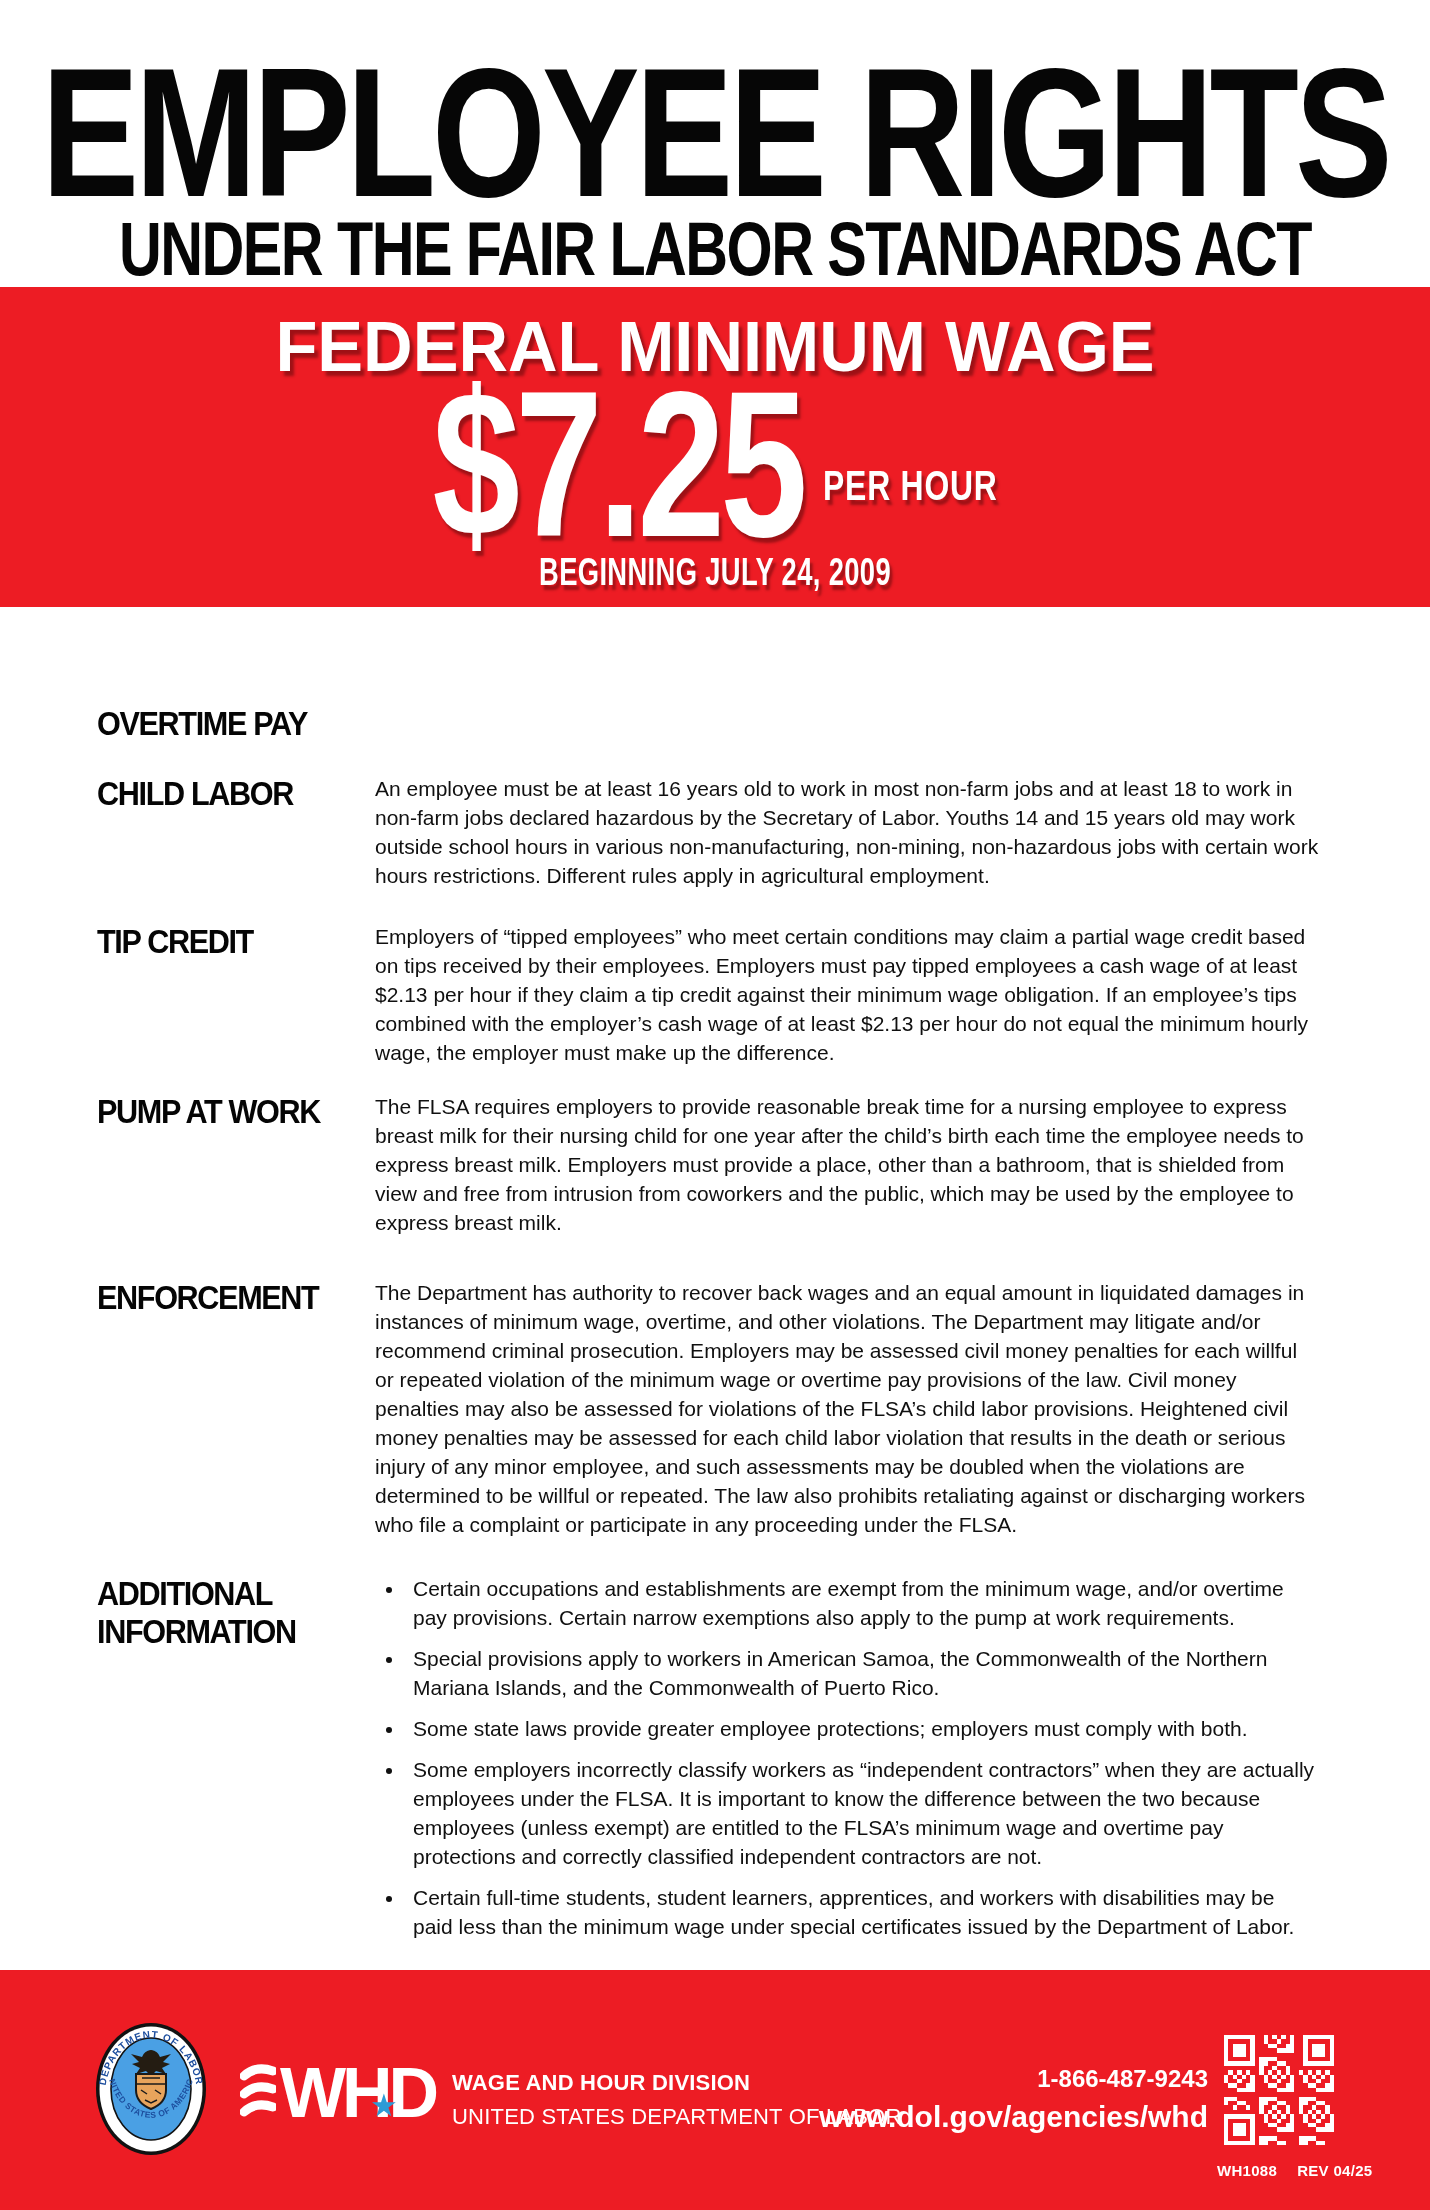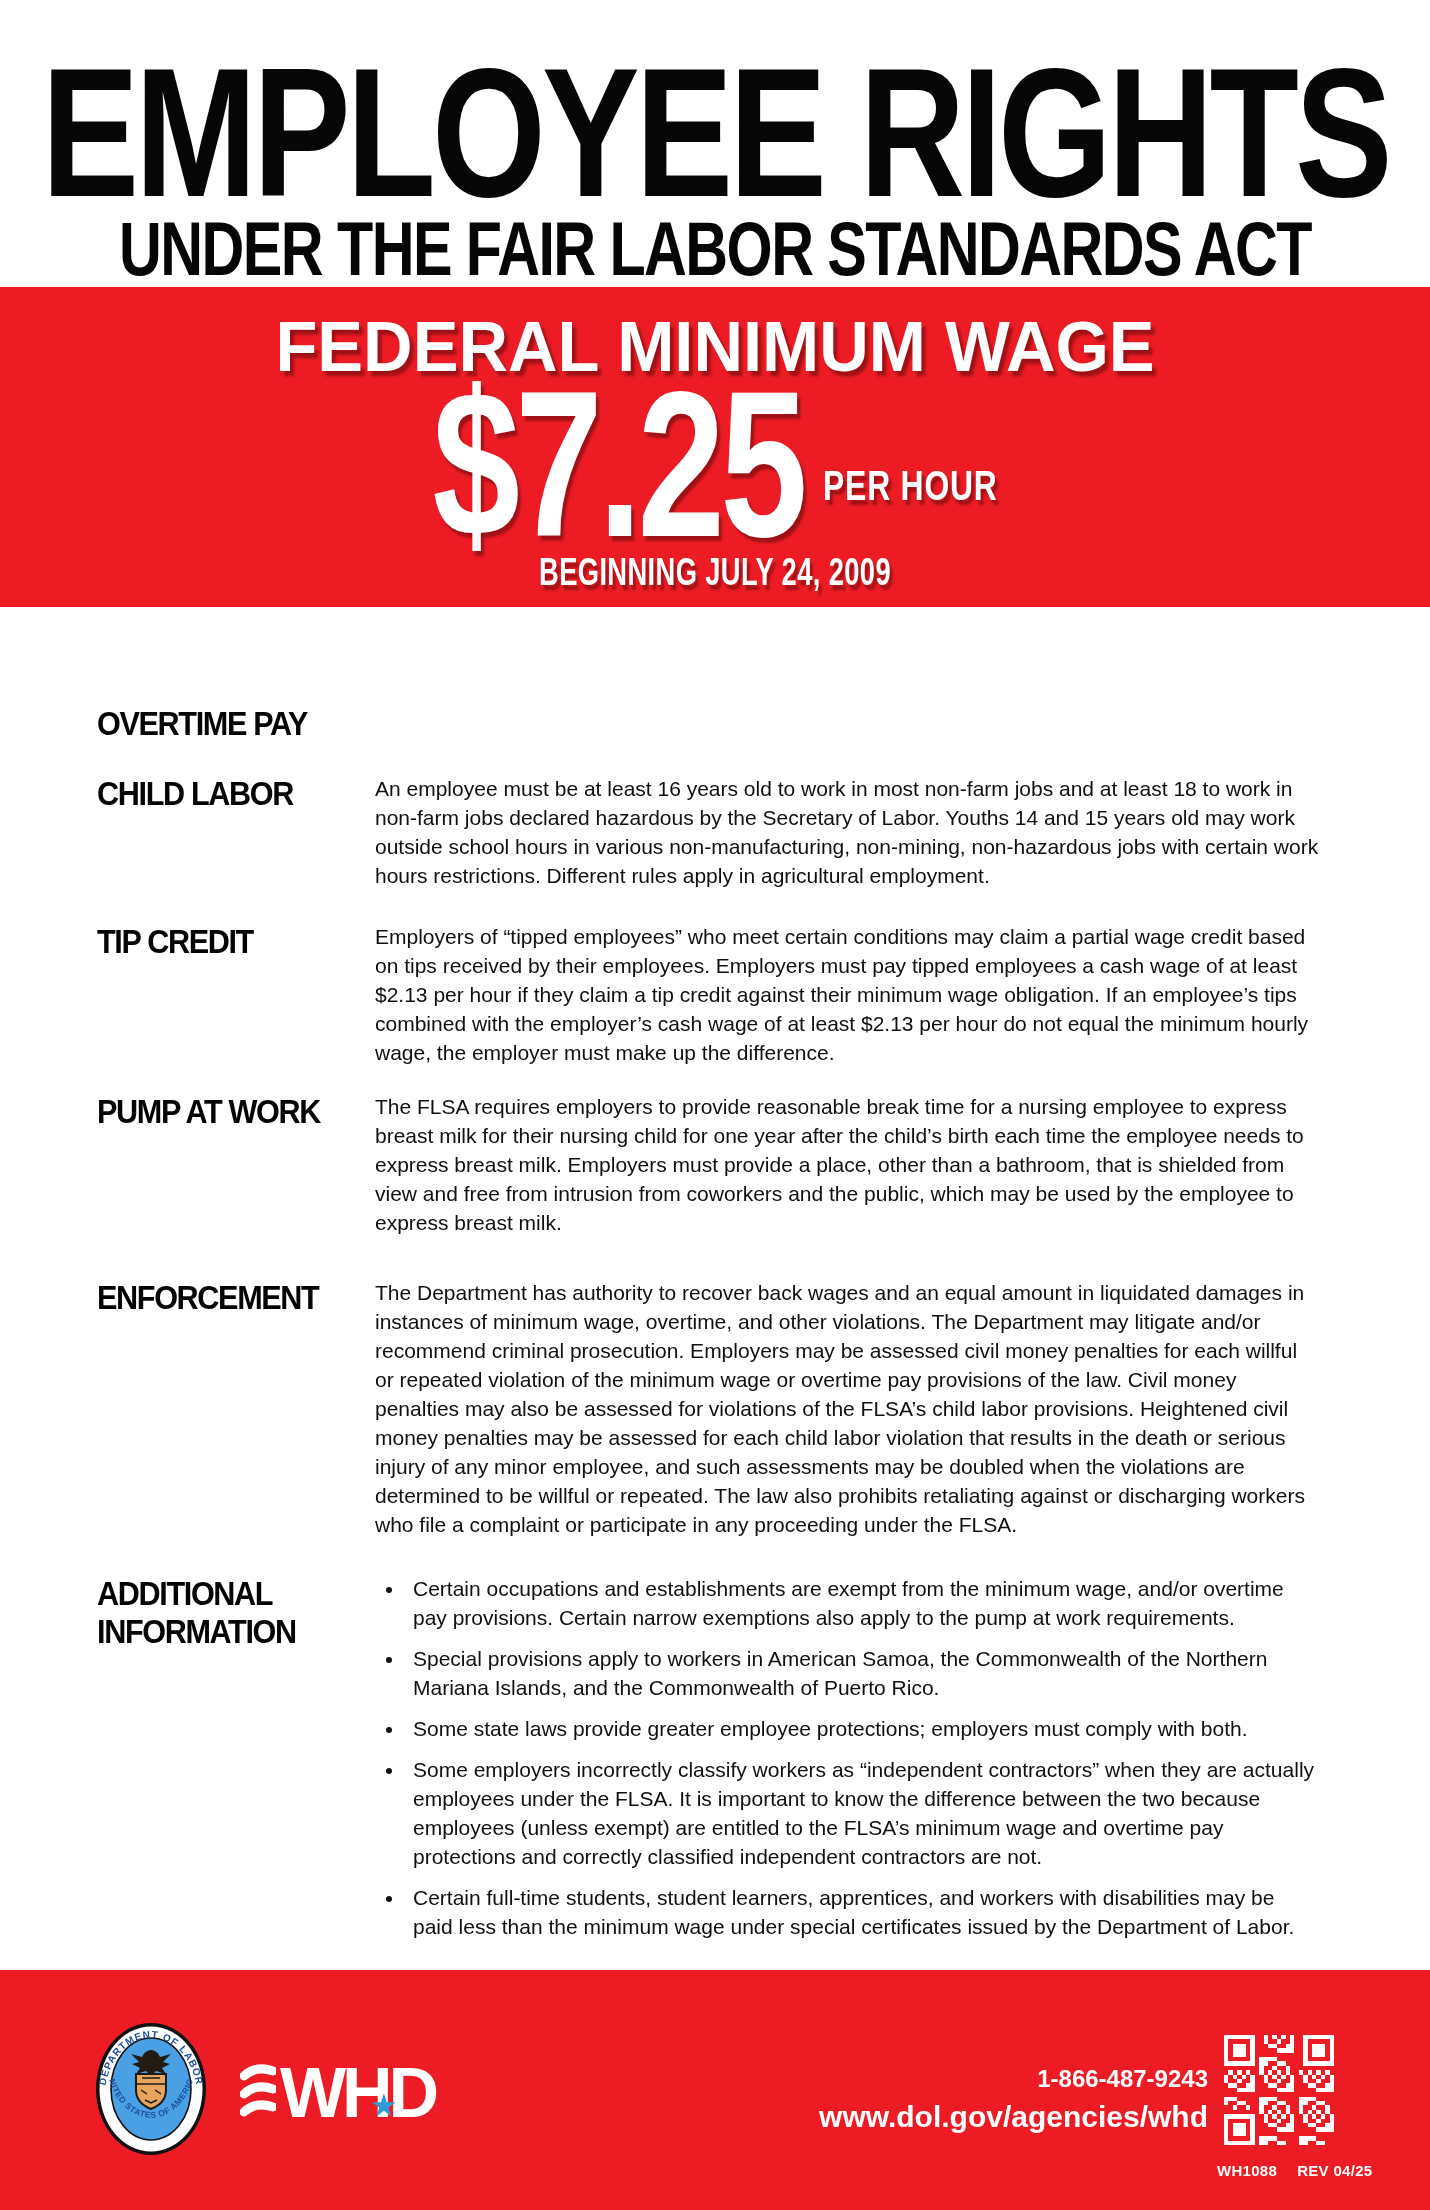--- a/index.html
+++ b/index.html
@@ -146,20 +146,24 @@
     <div class="whd">
       <svg class="whd-swoosh" viewBox="0 0 36 58" width="36" height="58">
         <path d="M4,12 Q16,1 33,7" stroke="#ffffff" stroke-width="9" fill="none" stroke-linecap="round"></path>
         <path d="M4,30 Q16,19 33,25" stroke="#ffffff" stroke-width="9" fill="none" stroke-linecap="round"></path>
         <path d="M4,48 Q16,37 33,43" stroke="#ffffff" stroke-width="9" fill="none" stroke-linecap="round"></path>
       </svg>
       <span class="whd-text">WHD</span>
       <span class="whd-star">★</span>
     </div>
 
+    <div class="division">
+      <div class="d1">WAGE AND HOUR DIVISION</div>
+      <div class="d2">UNITED STATES DEPARTMENT OF LABOR</div>
+    </div>
 
     <div class="contact">
       <div class="c1">1-866-487-9243</div>
       <div class="c2">www.dol.gov/agencies/whd</div>
     </div>
 
     <div class="qr">
       <svg viewBox="0 0 25 25" width="110" height="110" shape-rendering="crispEdges">
           <rect x="9" y="0" width="1" height="1" fill="#ffffff"></rect>
           <rect x="11" y="0" width="1" height="1" fill="#ffffff"></rect>

